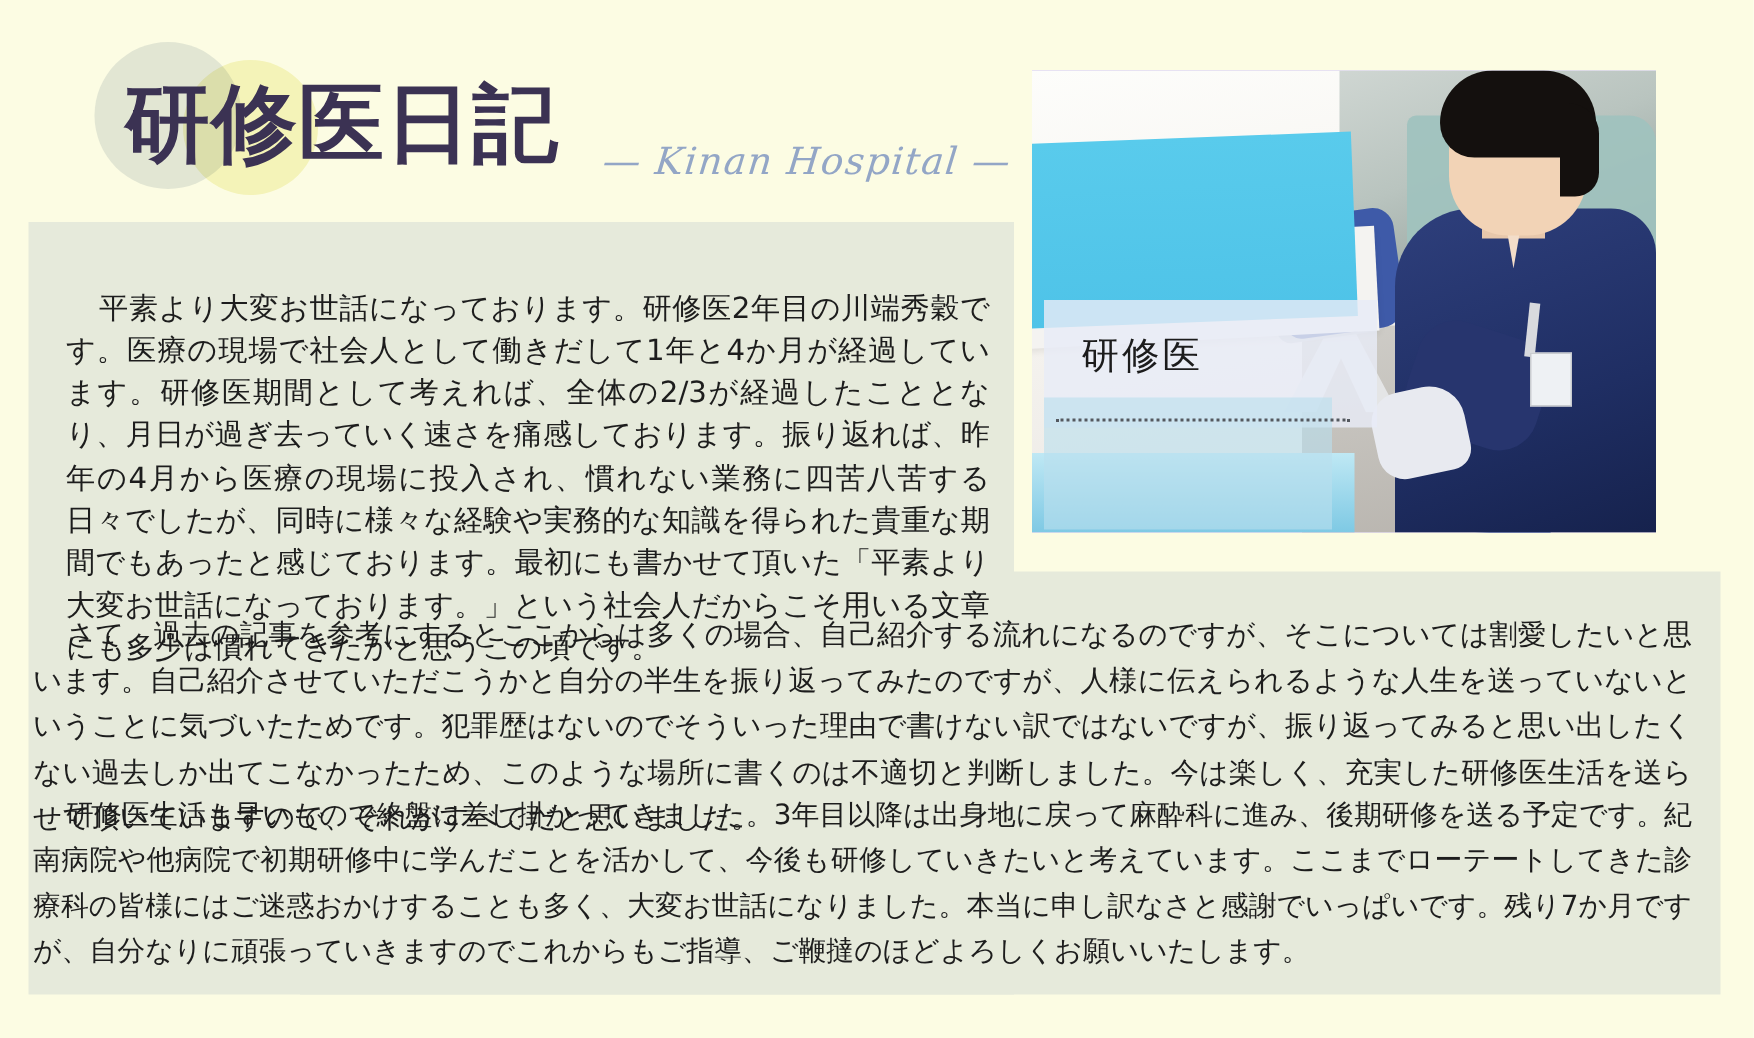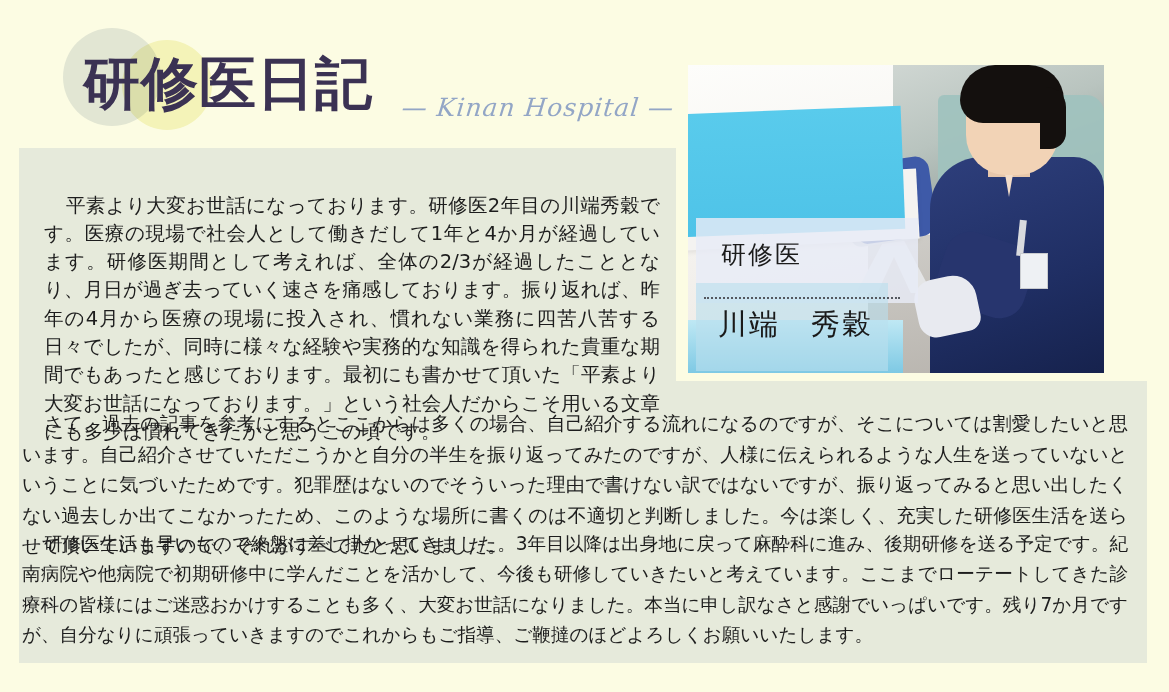--- a/index.html
+++ b/index.html
@@ -69,21 +69,21 @@
     color: #93a6c6;
     letter-spacing: 1px;
     white-space: nowrap;
     transform: skewX(-6deg);
   }
 
   
   .photo {
     position: absolute;
     left: 688px;
-    top: 65px;
+    top: 47px;
     width: 416px;
     height: 308px;
     overflow: hidden;
     background: #c4b5fd;
   }
   .ph-wall {
     position: absolute;
     left: 0; top: 0; right: 0; bottom: 0;
     background:
       linear-gradient(170deg, #fdfdfb 0%, #f6f4f0 40%, #e9e6e2 100%);
@@ -361,20 +361,19 @@
     <div class="ph-person-head"></div>
     <div class="ph-eye" style="left:300px;top:48px"></div>
     <div class="ph-eye" style="left:336px;top:46px"></div>
     <div class="ph-person-hair"></div>
     <div class="ph-person-hair2"></div>
 
     <div class="plate-role"></div>
     <div class="plate-name"></div>
     <div class="plate-dots"></div>
     <div class="plate-role-text">研修医</div>
-    <div class="plate-name-text">川端　秀穀</div>
   </div>
 
   <p class="para para-1">平素より大変お世話になっております。研修医2年目の川端秀穀です。医療の現場で社会人として働きだして1年と4か月が経過しています。研修医期間として考えれば、全体の2/3が経過したこととなり、月日が過ぎ去っていく速さを痛感しております。振り返れば、昨年の4月から医療の現場に投入され、慣れない業務に四苦八苦する日々でしたが、同時に様々な経験や実務的な知識を得られた貴重な期間でもあったと感じております。最初にも書かせて頂いた「平素より大変お世話になっております。」という社会人だからこそ用いる文章にも多少は慣れてきたかと思うこの頃です。</p>
   <p class="para para-2">さて、過去の記事を参考にするとここからは多くの場合、自己紹介する流れになるのですが、そこについては割愛したいと思います。自己紹介させていただこうかと自分の半生を振り返ってみたのですが、人様に伝えられるような人生を送っていないということに気づいたためです。犯罪歴はないのでそういった理由で書けない訳ではないですが、振り返ってみると思い出したくない過去しか出てこなかったため、このような場所に書くのは不適切と判断しました。今は楽しく、充実した研修医生活を送らせて頂いていますので、それがすべてだと思いました。</p>
   <p class="para para-3">研修医生活も早いもので終盤に差し掛かってきました。3年目以降は出身地に戻って麻酔科に進み、後期研修を送る予定です。紀南病院や他病院で初期研修中に学んだことを活かして、今後も研修していきたいと考えています。ここまでローテートしてきた診療科の皆様にはご迷惑おかけすることも多く、大変お世話になりました。本当に申し訳なさと感謝でいっぱいです。残り7か月ですが、自分なりに頑張っていきますのでこれからもご指導、ご鞭撻のほどよろしくお願いいたします。</p>
 
 </div>
 
 </body></html>

